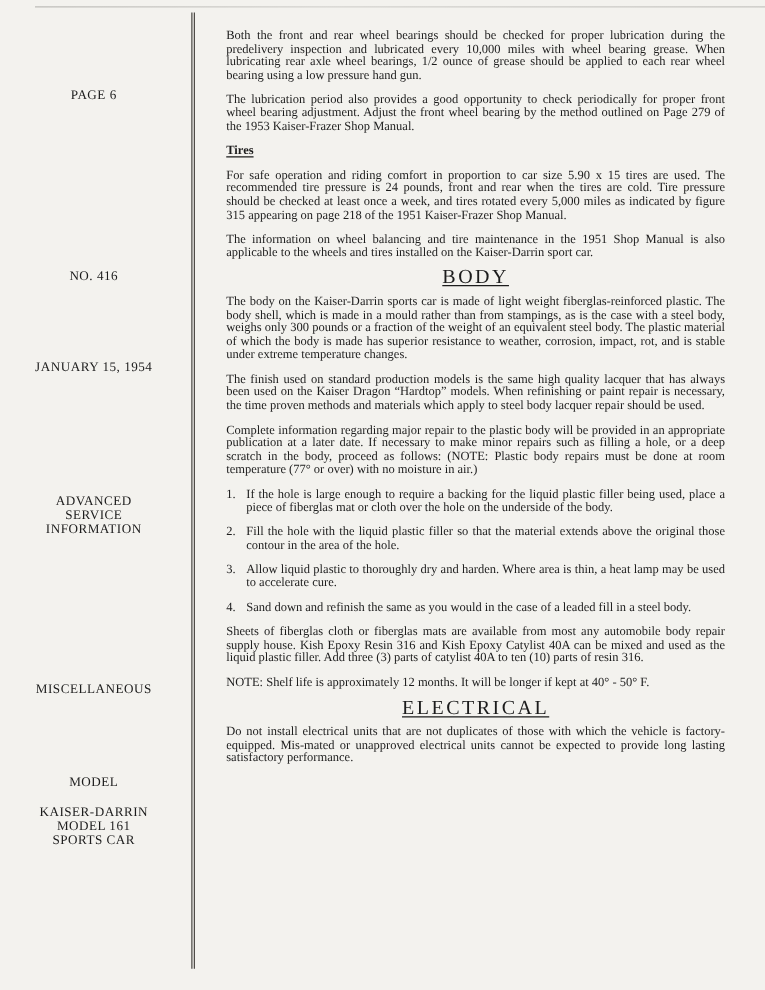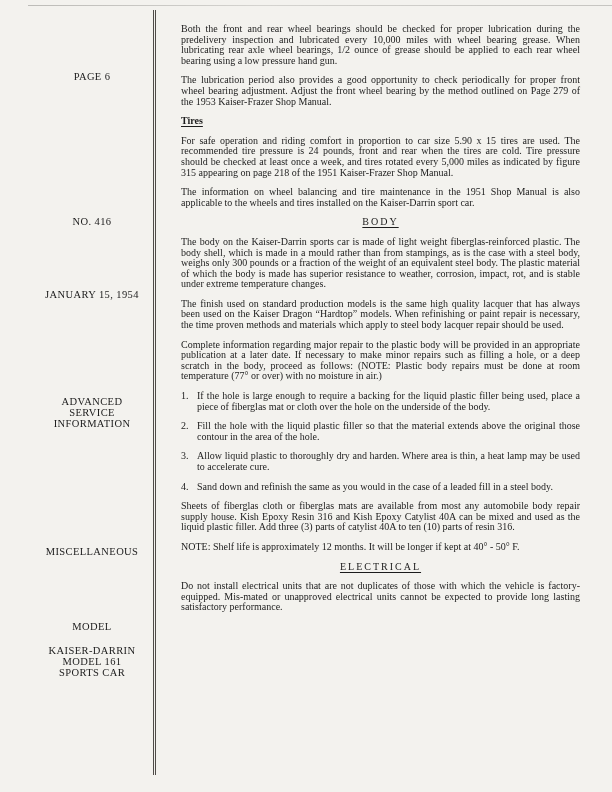--- a/index.html
+++ b/index.html
@@ -35,21 +35,20 @@
 
   
   .side-label {
     position: absolute;
     left: 0; width: 150px;
     text-align: center;
     font-size: 10.5px;
     line-height: 11px;
     letter-spacing: 0.4px;
     white-space: pre-line;
-    padding-left: 17px;
   }
   .pos-page   { top: 71px; }
   .pos-number { top: 216px; }
   .pos-date   { top: 289px; }
   .pos-pub    { top: 396px; }
   .pos-cat    { top: 518px; margin-top: 28px; }
   .pos-modelh { top: 621px; }
   .pos-model  { top: 645px; }
 
   
@@ -66,21 +65,21 @@
   .h-left {
     margin: 2px 0 9px 0;
     font-size: 10px;
     font-weight: bold;
     text-align: left;
     text-decoration: underline;
     text-underline-offset: 2px;
   }
   .h-center {
     margin: 2px 0 9px 0;
-    font-size: 10px;
+    font-size: 16px;
     font-weight: normal;
     text-align: center;
     letter-spacing: 2px;
     text-decoration: underline;
     text-underline-offset: 2px;
   }
 
   .step { display: flex; margin: 0 0 9px 0; }
   .step-num { flex: none; width: 16px; }
   .step-text { flex: 1; text-align: justify; }

